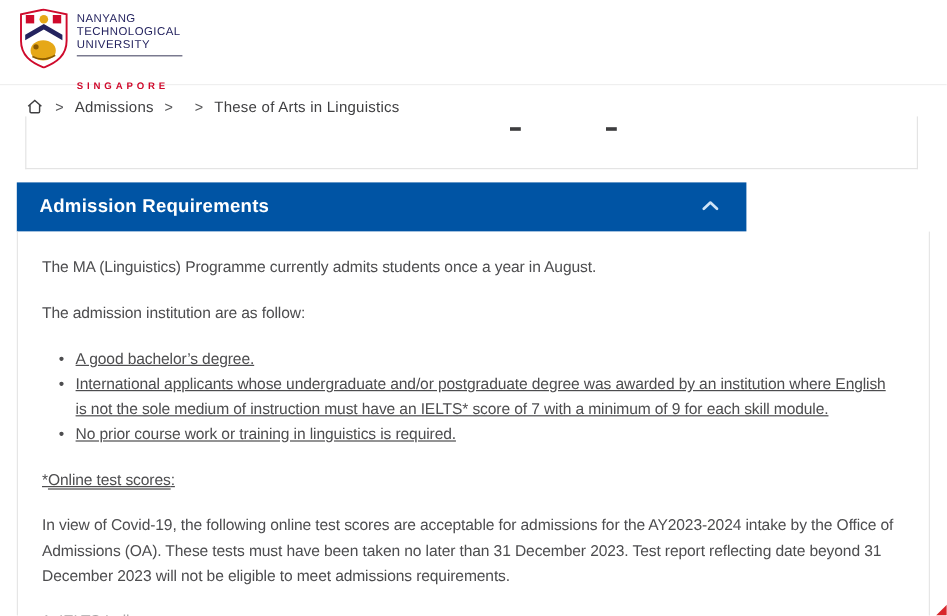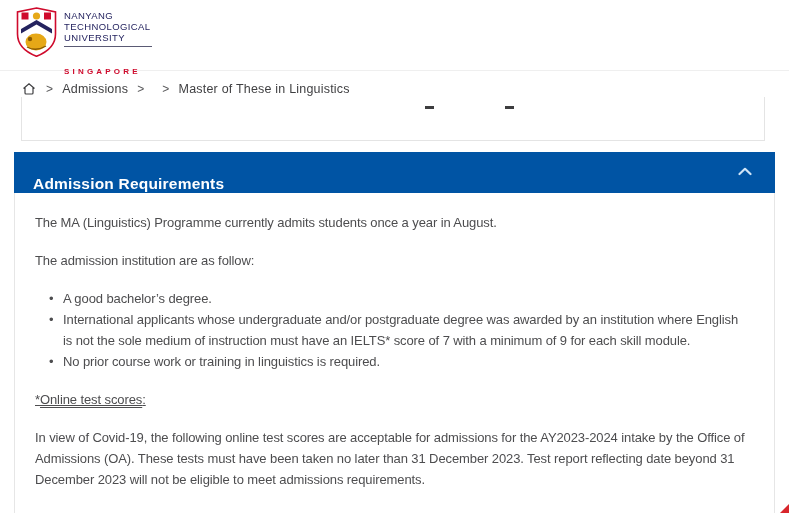--- a/index.html
+++ b/index.html
@@ -52,23 +52,23 @@
     background: #ffffff;
   }
   .remnant {
     position: absolute; top: 9px; width: 9px; height: 2.5px; background: #3d3d3f;
   }
   .remnant-a { left: 403px; }
   .remnant-b { left: 483px; }
 
   
   .accordion-header {
-    position: absolute; left: 14px; top: 152px; width: 761px; height: 41px;
+    position: absolute; left: 14px; top: 152px; width: 608px; height: 41px;
     background: #0054a4;
-    display: flex; align-items: flex-end;
+    display: flex; align-items: center;
     padding-left: 19px;
     cursor: pointer;
   }
   .accordion-title {
     color: #ffffff; font-size: 15.5px; font-weight: 600; letter-spacing: 0.2px;
   }
   .accordion-chevron {
     position: absolute; right: 23px; top: 15px;
     display: inline-flex; cursor: pointer;
   }
@@ -78,21 +78,21 @@
     background: #ffffff;
     border-left: 1px solid #e6e6e6;
     border-right: 1px solid #e6e6e6;
     padding: 19px 24px 0 20px;
     color: #4d4d4f;
     font-size: 13px; line-height: 21px; letter-spacing: -0.1px;
   }
   .accordion-body p { margin: 0 0 17px 0; }
 
   .req-list { list-style: none; margin: 0 0 17px 0; padding: 0; }
-  .req-list li { position: relative; padding-left: 28px; }
+  .req-list li { position: relative; padding-left: 28px; text-decoration: underline; }
   .req-list li::before {
     content: "\2022";
     position: absolute; left: 14px; top: 0;
     color: #4d4d4f;
   }
 
   .note-line { margin: 0 0 17px 0; text-decoration: underline; }
   .note-underline { text-decoration: underline; text-underline-offset: 3px; }
 
   .test-list div { line-height: 21px; }
@@ -134,21 +134,21 @@
 <nav class="breadcrumb">
   <span class="home-icon">
     <svg width="14" height="14" viewBox="0 0 14 14" fill="none" stroke="#3f3f41" stroke-width="1.2">
       <path d="M1.5 6.5 L7 1.8 L12.5 6.5 M3 5.5 V11 a1 1 0 0 0 1 1 h6 a1 1 0 0 0 1-1 V5.5"></path>
     </svg>
   </span>
   <span class="crumb-sep">&gt;</span>
   <span class="crumb">Admissions</span>
   <span class="crumb-sep">&gt;</span>
   <span class="crumb-sep">&gt;</span>
-  <span class="crumb">Master of These in Linguistics</span>
+  <span class="crumb">These of Arts in Linguistics</span>
 </nav>
 
 <div class="cutoff-box">
   <span class="remnant remnant-a"></span>
   <span class="remnant remnant-b"></span>
 </div>
 
 <div class="accordion-header">
   <span class="accordion-title">Admission Requirements</span>
   <span class="accordion-chevron">

